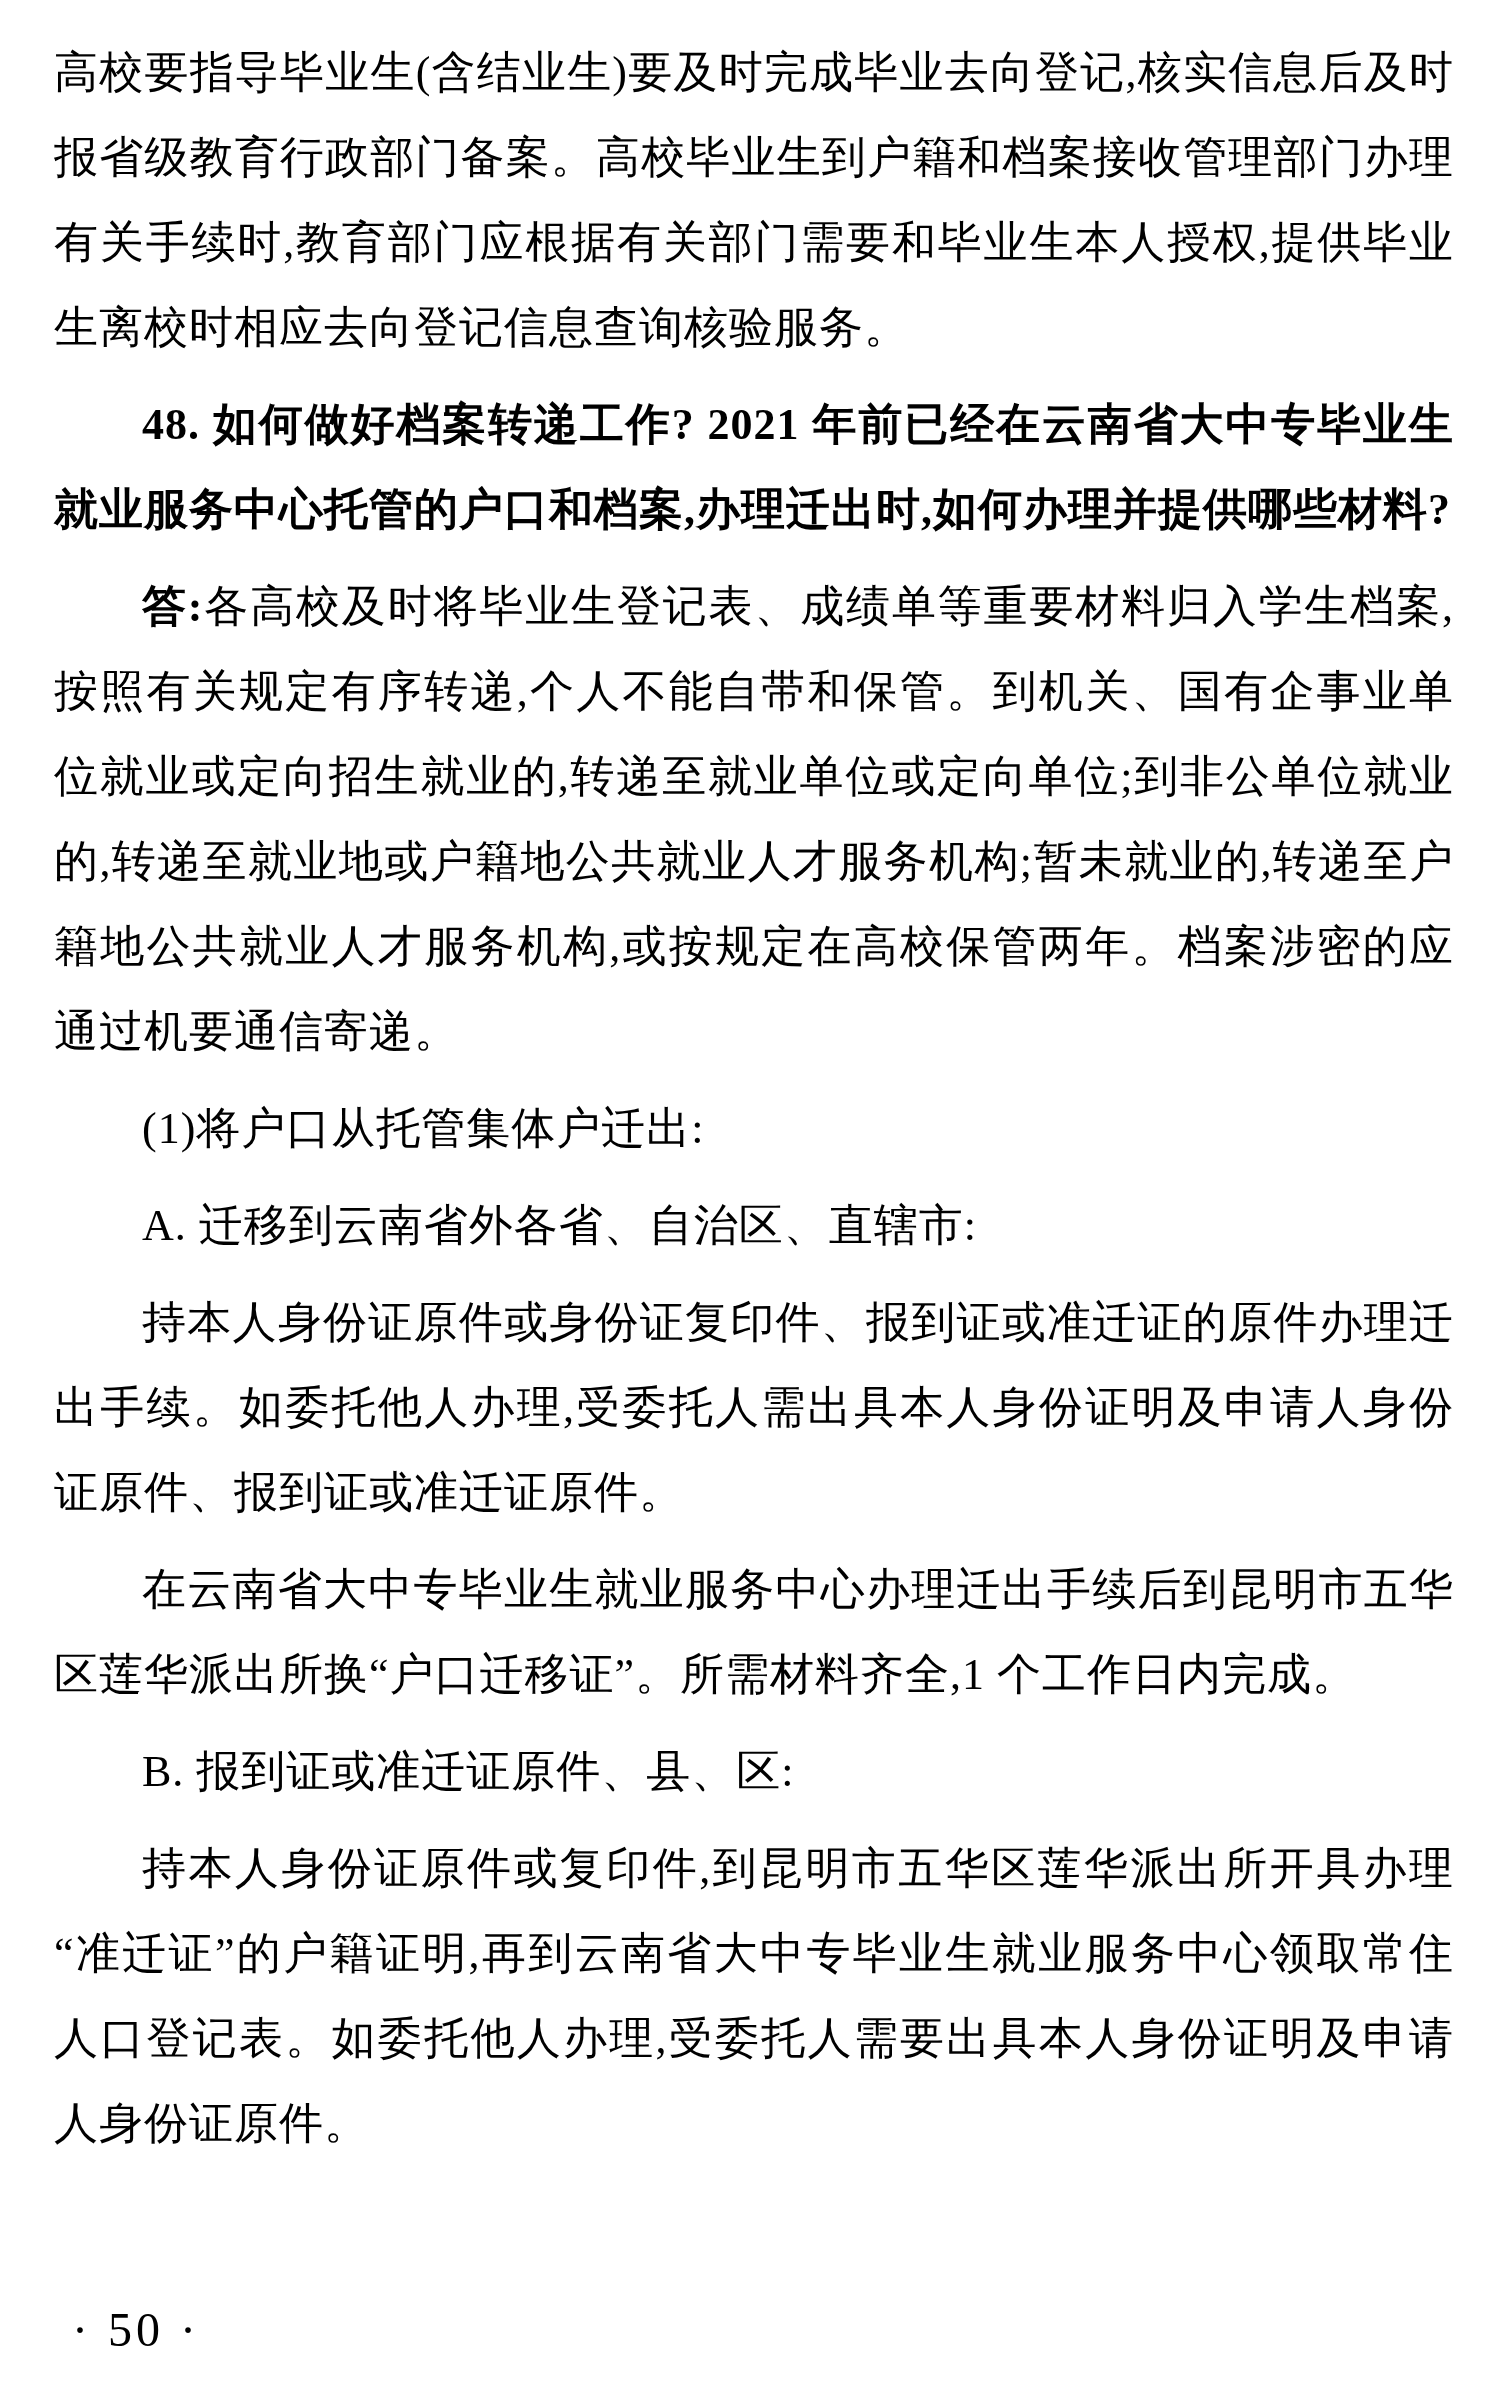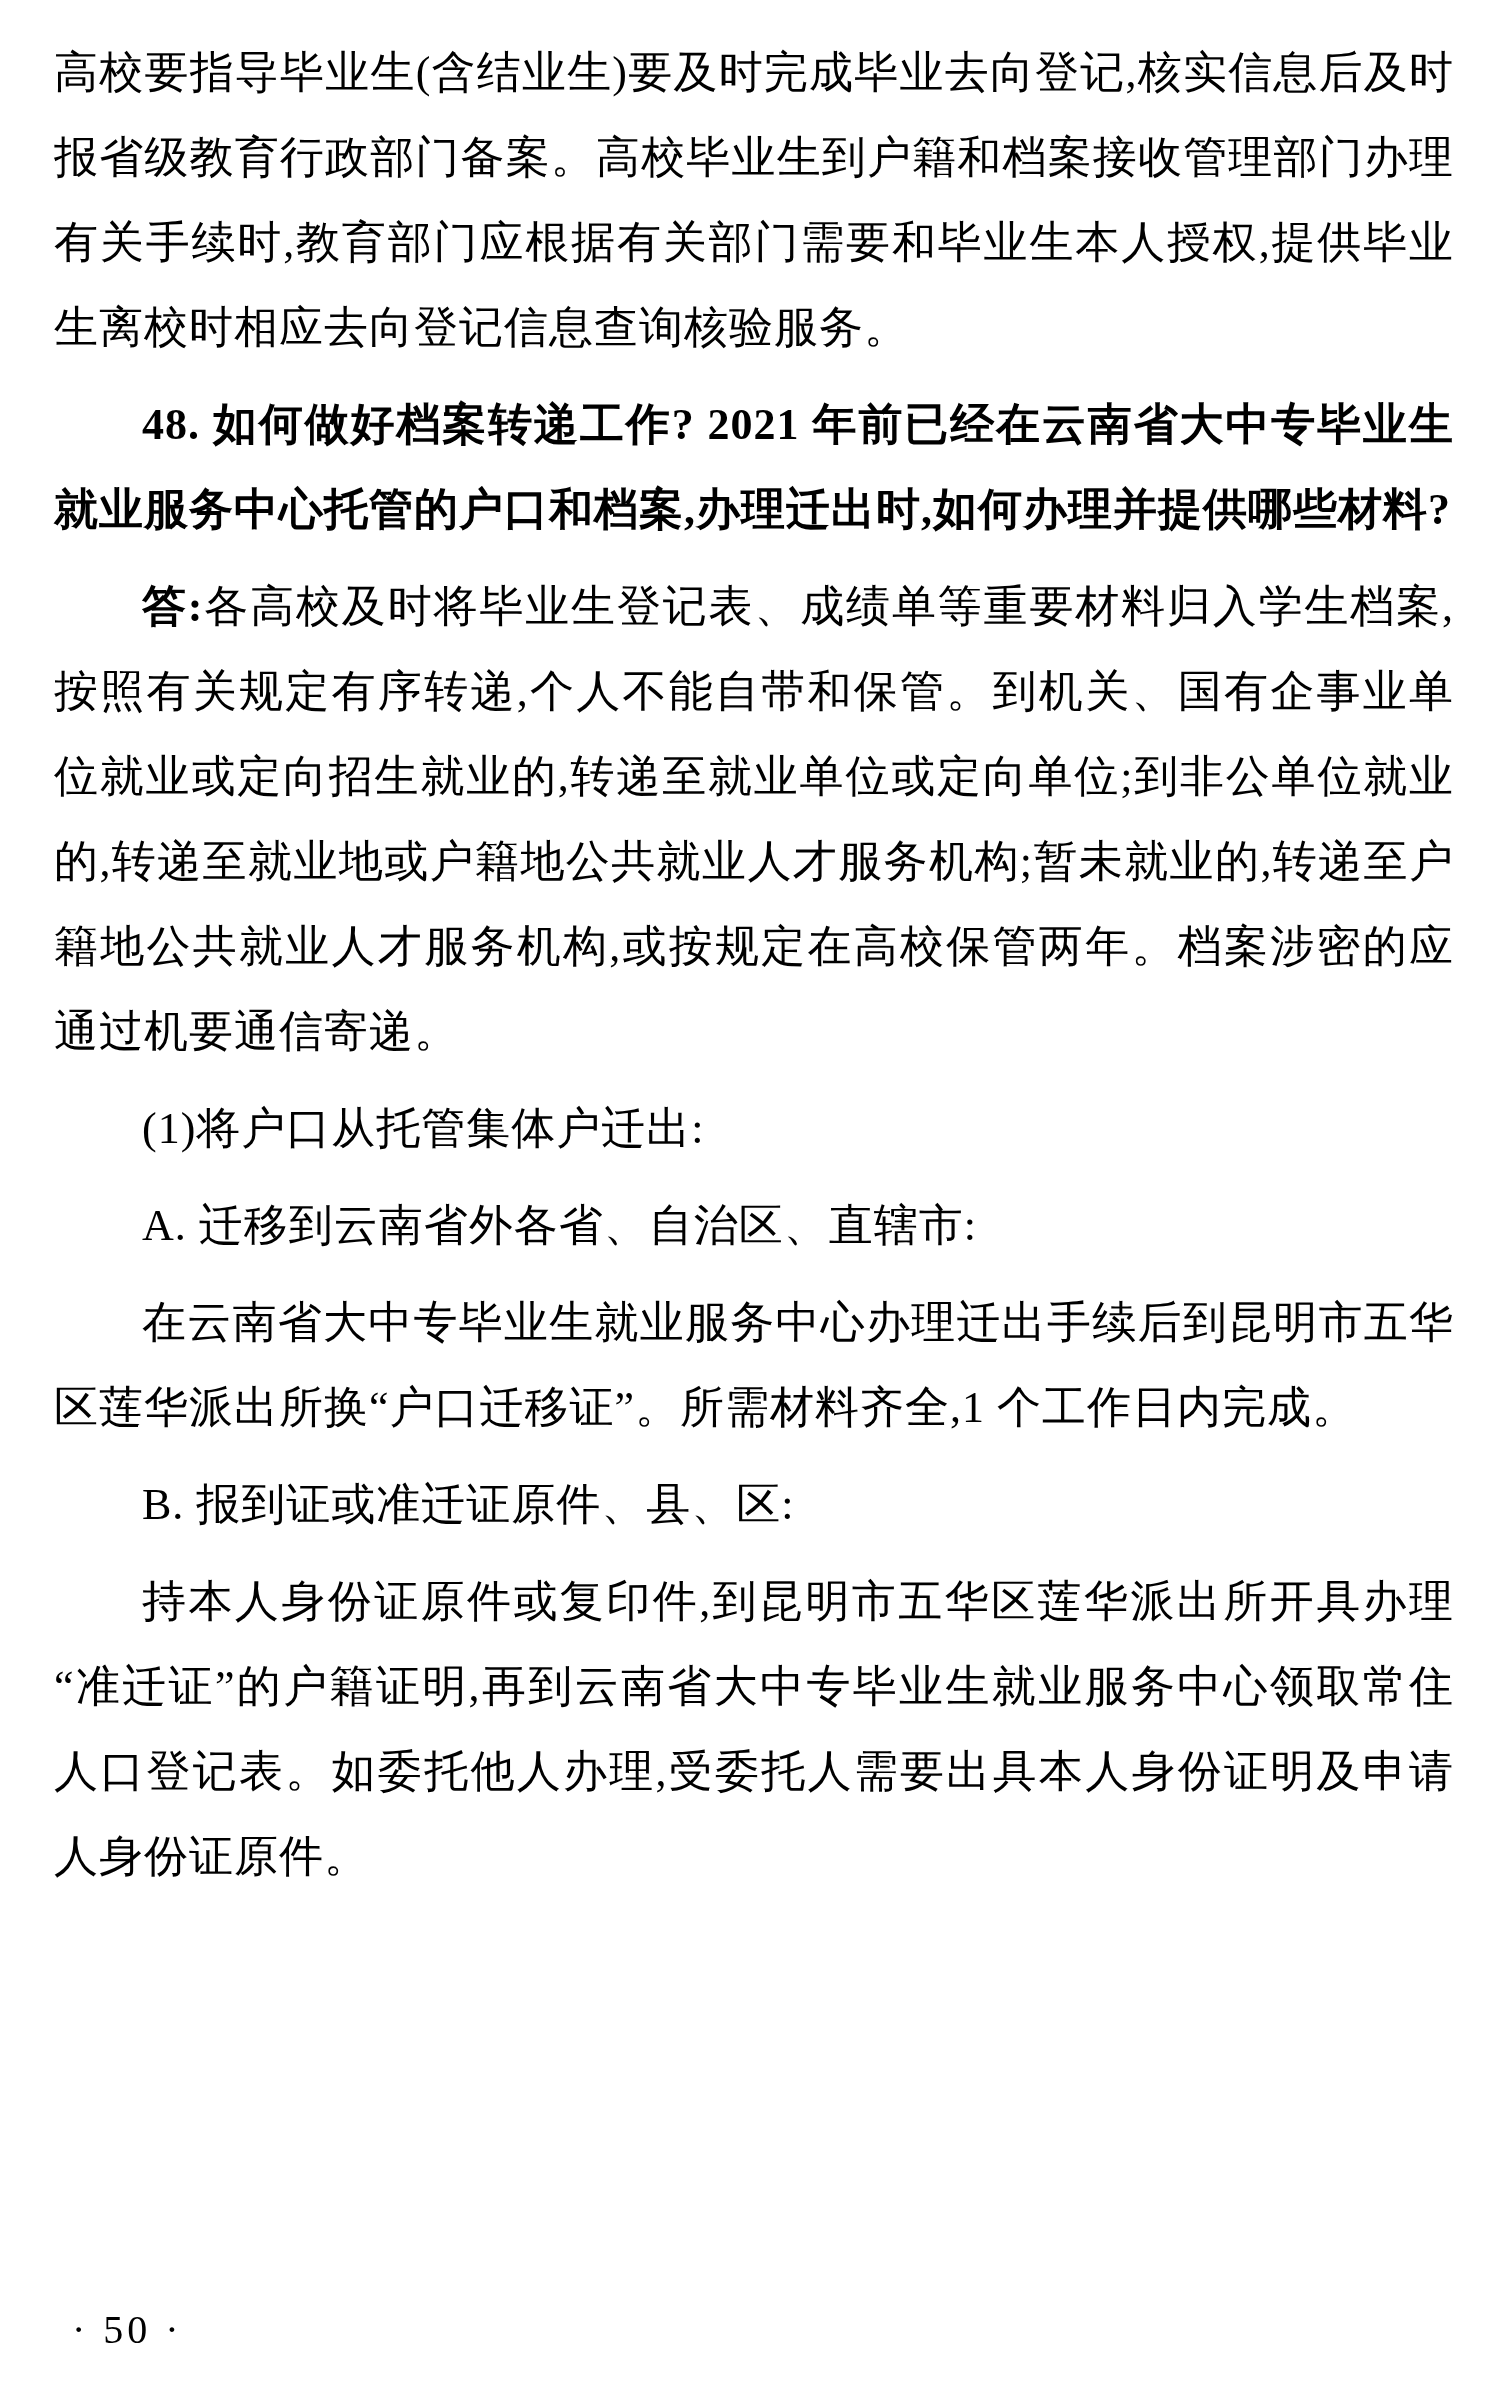--- a/index.html
+++ b/index.html
@@ -37,33 +37,34 @@
   .content p.question {
     font-weight: 700;
   }
   .bold {
     font-weight: 700;
   }
   .footer {
     position: absolute;
     left: 72px;
     top: 2300px;
-    font-size: 40px;
+    font-size: 48px;
     line-height: 60px;
     letter-spacing: 4px;
   }
 </style>
 </head>
 <body>
 
 <div class="page">
   <div class="content">
     <p class="no-indent">高校要指导毕业生(含结业生)要及时完成毕业去向登记,核实信息后及时报省级教育行政部门备案。高校毕业生到户籍和档案接收管理部门办理有关手续时,教育部门应根据有关部门需要和毕业生本人授权,提供毕业生离校时相应去向登记信息查询核验服务。</p>
     <p class="question">48. 如何做好档案转递工作? 2021 年前已经在云南省大中专毕业生就业服务中心托管的户口和档案,办理迁出时,如何办理并提供哪些材料?</p>
     <p><span class="bold">答:</span><span>各高校及时将毕业生登记表、成绩单等重要材料归入学生档案,按照有关规定有序转递,个人不能自带和保管。到机关、国有企事业单位就业或定向招生就业的,转递至就业单位或定向单位;到非公单位就业的,转递至就业地或户籍地公共就业人才服务机构;暂未就业的,转递至户籍地公共就业人才服务机构,或按规定在高校保管两年。档案涉密的应通过机要通信寄递。</span></p>
     <p>(1)将户口从托管集体户迁出:</p>
     <p>A. 迁移到云南省外各省、自治区、直辖市:</p>
+    <p>持本人身份证原件或身份证复印件、报到证或准迁证的原件办理迁出手续。如委托他人办理,受委托人需出具本人身份证明及申请人身份证原件、报到证或准迁证原件。</p>
     <p>在云南省大中专毕业生就业服务中心办理迁出手续后到昆明市五华区莲华派出所换“户口迁移证”。所需材料齐全,1 个工作日内完成。</p>
     <p>B. 报到证或准迁证原件、县、区:</p>
     <p>持本人身份证原件或复印件,到昆明市五华区莲华派出所开具办理“准迁证”的户籍证明,再到云南省大中专毕业生就业服务中心领取常住人口登记表。如委托他人办理,受委托人需要出具本人身份证明及申请人身份证原件。</p>
   </div>
   <div class="footer">· 50 ·</div>
 </div>
 
 </body></html>

